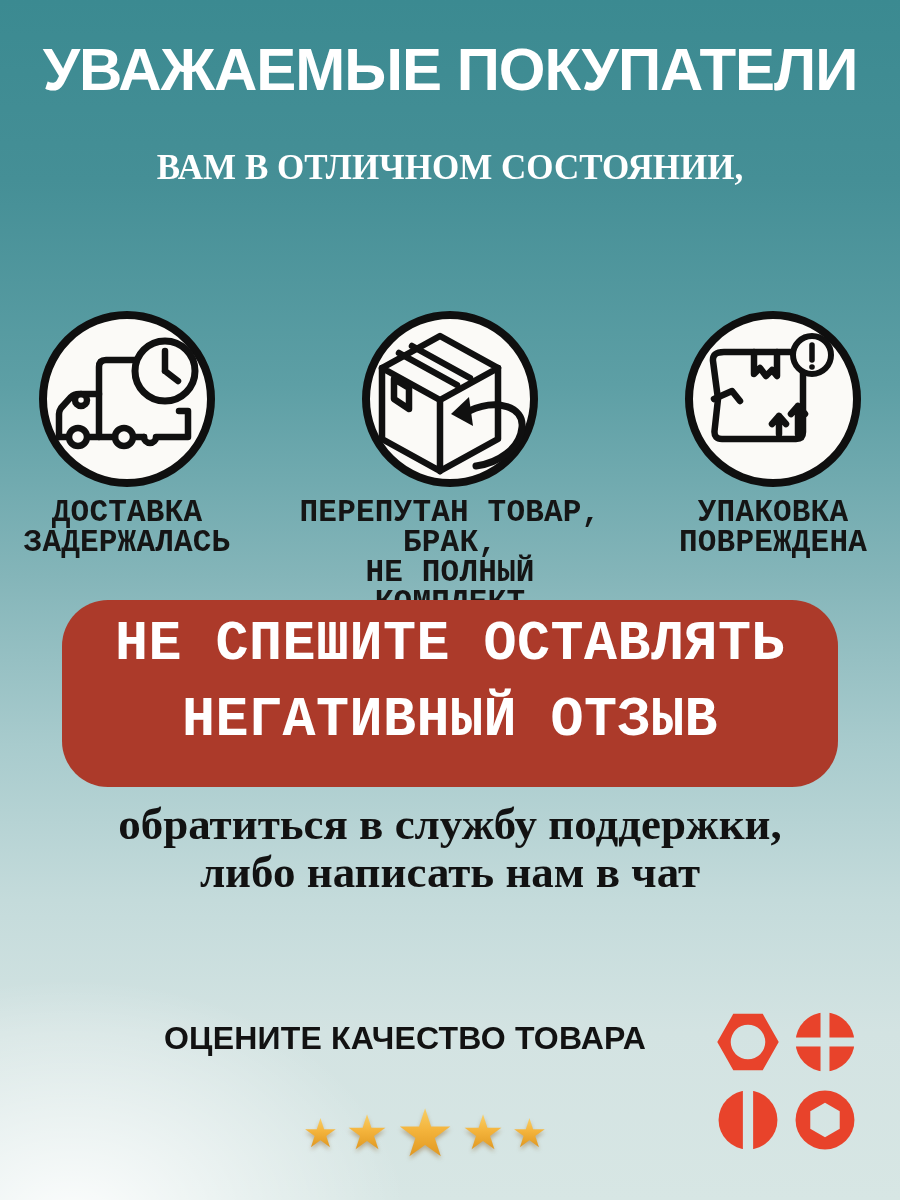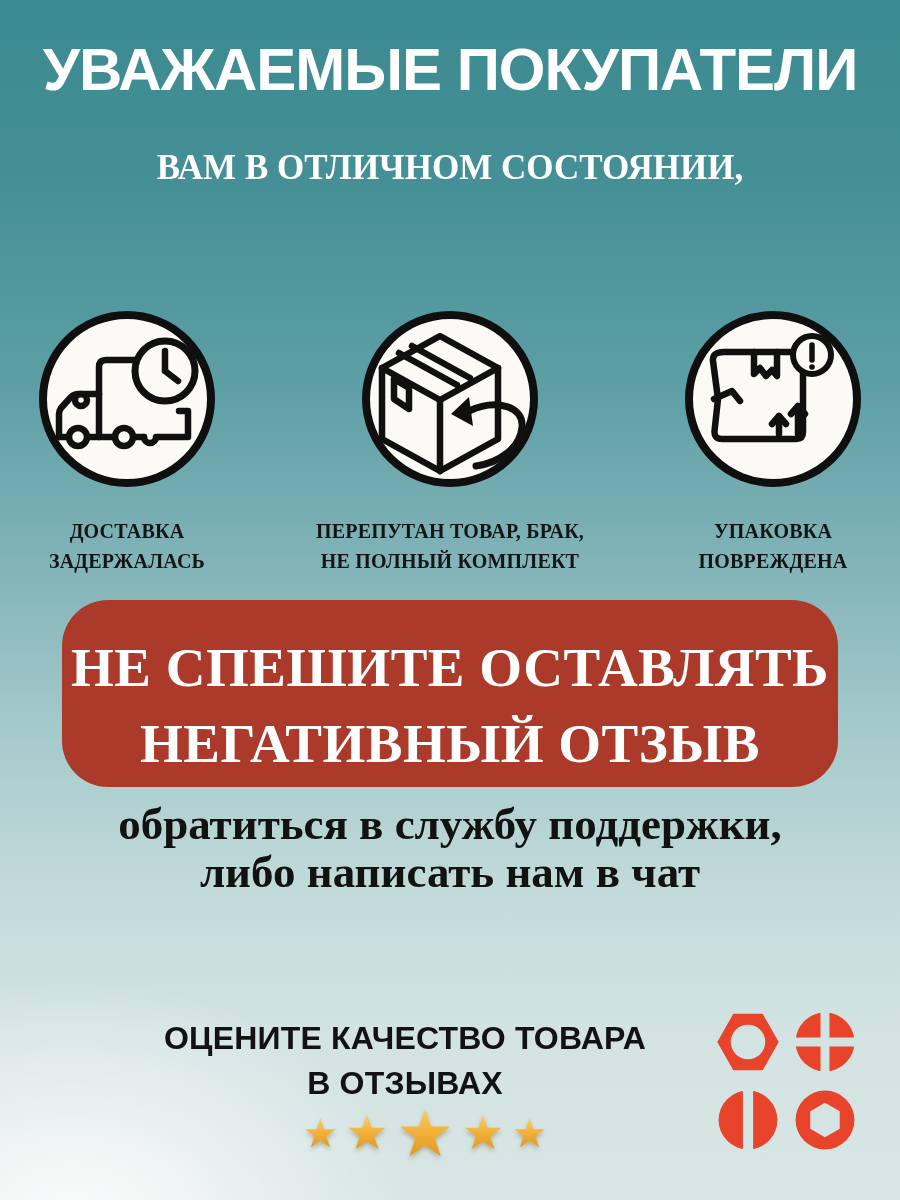--- a/index.html
+++ b/index.html
@@ -20,27 +20,27 @@
     font-size:35px;line-height:44px;
   }
   .issues{position:absolute;top:310px;left:0;width:100%;height:250px;}
   .issue-col{position:absolute;top:0;text-align:center;}
   .issue-col.c1{left:17px;width:220px;}
   .issue-col.c2{left:295px;width:310px;}
   .issue-col.c3{left:663px;width:220px;}
   .icon-wrap{width:178px;height:178px;margin:0 auto;}
   .icon-wrap svg{display:block;width:178px;height:178px;}
   .issue-label{
-    margin-top:28px;font-family:Liberation Serif, serif;font-weight:700;
-    font-size:20px;line-height:30px;color:#151515;letter-spacing:.2px;
+    margin-top:10px;font-family:Liberation Mono, monospace;font-weight:700;
+    font-size:31px;line-height:30px;color:#151515;letter-spacing:.2px;
   }
   .banner{
     position:absolute;left:62px;top:600px;width:776px;height:187px;border-radius:46px;
-    background:#ac3a2a;box-sizing:border-box;padding-top:30px;text-align:center;
-    font-family:Liberation Serif, serif;font-weight:700;color:#ffffff;
+    background:#ac3a2a;box-sizing:border-box;padding-top:7px;text-align:center;
+    font-family:Liberation Mono, monospace;font-weight:700;color:#ffffff;
     font-size:55px;line-height:76px;letter-spacing:.5px;
   }
   .support{
     position:absolute;top:800px;left:0;width:100%;text-align:center;
     font-family:"Liberation Serif",serif;font-weight:700;color:#121212;
     font-size:45px;line-height:48px;
   }
   .rate-heading{
     position:absolute;top:1016px;left:55px;width:700px;text-align:center;
     font-size:32px;font-weight:700;color:#121212;line-height:45px;letter-spacing:.2px;
@@ -151,21 +151,20 @@
     <div>НЕГАТИВНЫЙ ОТЗЫВ</div>
   </div>
 
   <div class="support">
     <div>обратиться в службу поддержки,</div>
     <div>либо написать нам в чат</div>
   </div>
 
   <div class="rate-heading">
     <div>ОЦЕНИТЕ КАЧЕСТВО ТОВАРА</div>
-    <div>В ОТЗЫВАХ</div>
   </div>
 
   <div class="stars">
     <span class="star s1">★</span>
     <span class="star s2">★</span>
     <span class="star s3">★</span>
     <span class="star s4">★</span>
     <span class="star s5">★</span>
   </div>
 

